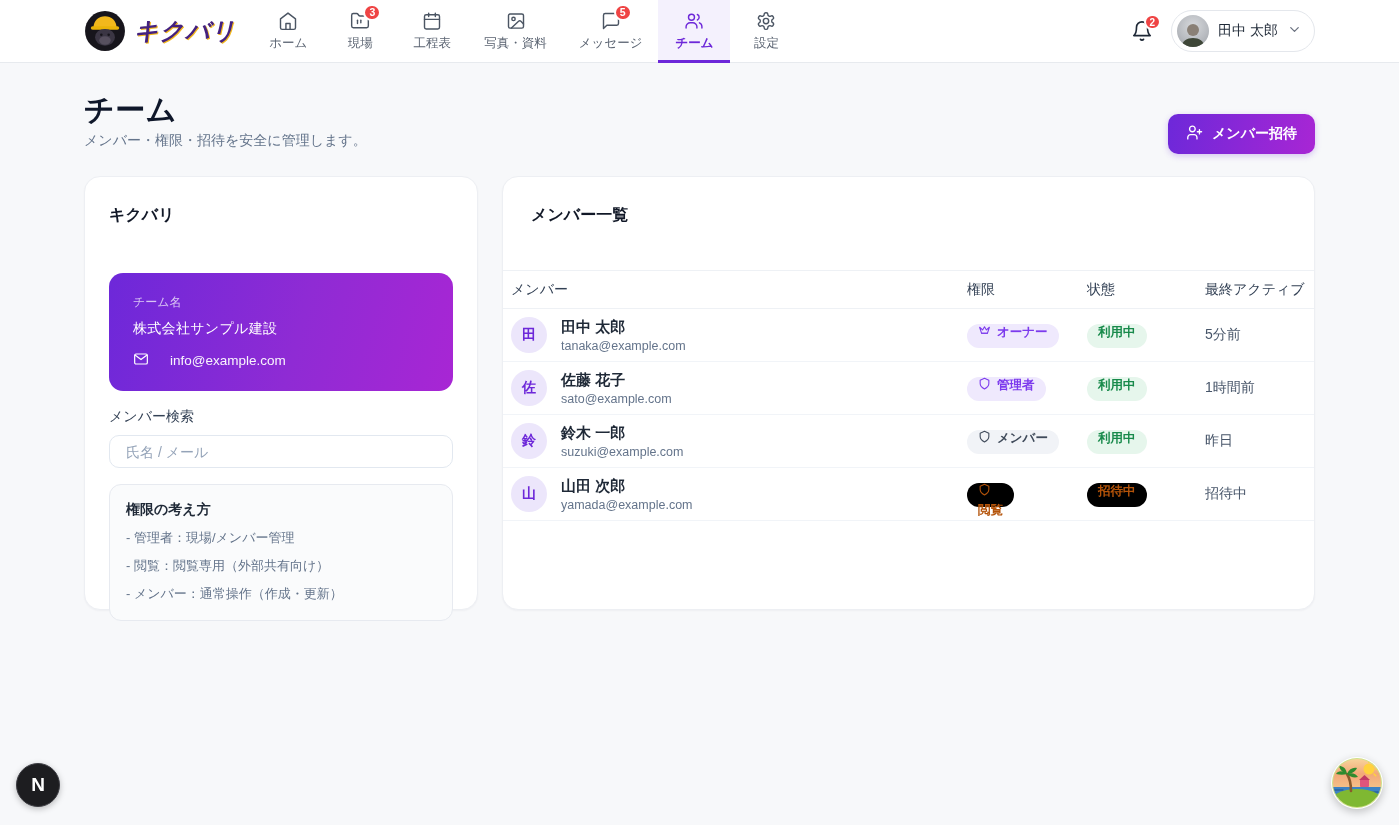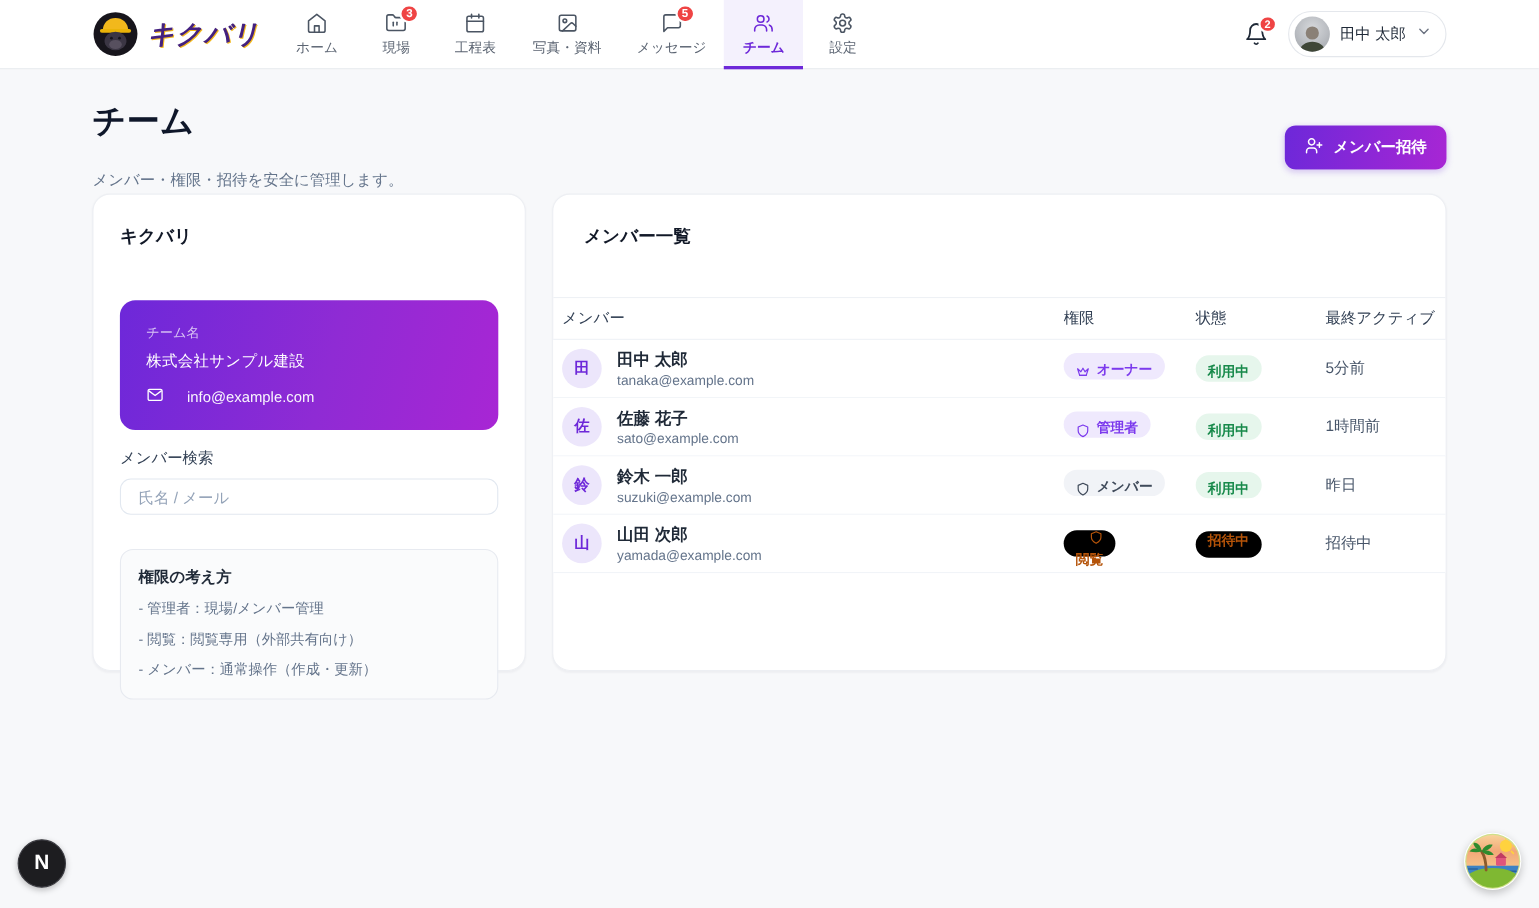--- a/index.html
+++ b/index.html
@@ -65,21 +65,21 @@
   .user-avatar svg { position:absolute; bottom:-2px; left:0; width:32px; height:30px; }
   .user-name { font-size:14px; color:#1f2937; }
   .chev svg { width:15px; height:15px; stroke:#6b7280; }
 
   
   .page-head {
     position:absolute; top:90px; left:84px; right:84px;
     display:flex; justify-content:space-between; align-items:flex-start;
   }
   .page-title { font-size:30px; font-weight:800; color:#0f172a; letter-spacing:.5px; }
-  .page-subtitle { margin-top:24px; font-size:14px; color:#64748b; }
+  .page-subtitle { margin-top:1px; font-size:14px; color:#64748b; }
   .invite-btn {
     margin-top:24px; display:flex; align-items:center; gap:9px; height:40px;
     padding:0 18px; border:none; border-radius:10px; cursor:pointer;
     background:linear-gradient(100deg,#6d28d9 0%,#a826d4 100%);
     color:#fff; font-size:14px; font-weight:600;
     font-family:"Liberation Sans","DejaVu Sans",sans-serif;
     box-shadow:0 2px 6px rgba(109,40,217,.25);
   }
   .invite-btn svg { width:17px; height:17px; stroke:#fff; }
 
@@ -106,21 +106,21 @@
   .grad-mail { margin-top:13px; display:flex; align-items:center; gap:21px; font-size:13.5px; color:rgba(255,255,255,.95); }
   .grad-mail svg { width:16px; height:16px; stroke:#fff; }
   .search-label { margin-top:17px; font-size:14px; color:#334155; font-weight:500; }
   .search-input {
     margin-top:9px; width:100%; height:33px; border:1px solid #e2e8f0; border-radius:10px;
     padding:0 16px; font-size:14px; color:#0f172a; outline:none; background:#fff;
     font-family:"Liberation Sans","DejaVu Sans",sans-serif;
   }
   .search-input::placeholder { color:#94a3b8; }
   .perm-box {
-    margin-top:31px; border:1px solid #e7eaf0; background:#fafbfc;
+    margin-top:16px; border:1px solid #e7eaf0; background:#fafbfc;
     border-radius:12px; padding:16px 16px 17px;
   }
   .perm-title { font-size:14px; font-weight:700; color:#1f2937; }
   .perm-line { font-size:13px; color:#64748b; margin-top:10px; }
 
   
   .members-card { flex:1; padding:28px 0 0; display:flex; flex-direction:column; }
   .members-card .card-title { padding:0 28px; }
   .mtable { margin-top:44px; }
   .mhead, .mrow {
@@ -134,21 +134,21 @@
   .mrow { height:53px; border-bottom:1px solid #f1f4f8; background:#fff; }
   .mcell.member { display:flex; align-items:center; gap:14px; }
   .avatar {
     width:36px; height:36px; border-radius:50%; background:#ece6fb;
     display:flex; align-items:center; justify-content:center; flex:none;
   }
   .avatar-initial { font-size:14px; font-weight:700; color:#6d28d9; }
   .mname { font-size:15px; font-weight:700; color:#1f2937; }
   .memail { font-size:12.5px; color:#64748b; margin-top:2px; }
   .pill {
-    display:inline-flex; align-items:flex-end; gap:6px; height:24px;
+    display:inline-flex; align-items:flex-start; gap:6px; height:24px;
     padding:0 11px; border-radius:999px; font-size:12.5px; font-weight:600;
     white-space:nowrap;
   }
   .pill svg { width:13px; height:13px; }
   .pill.purple { background:#efe9fd; color:#7c3aed; } .pill.purple svg { stroke:#7c3aed; }
   .pill.gray   { background:#f1f3f7; color:#3f4a5a; } .pill.gray svg { stroke:#3f4a5a; }
   .pill.amber  { background:#000000; color:#b45309;flex-direction:column; } .pill.amber svg { stroke:#b45309; }
   .pill.green  { background:#e6f6ec; color:#188a4b; }
   .lastactive { font-size:14px; color:#475569; }
 

